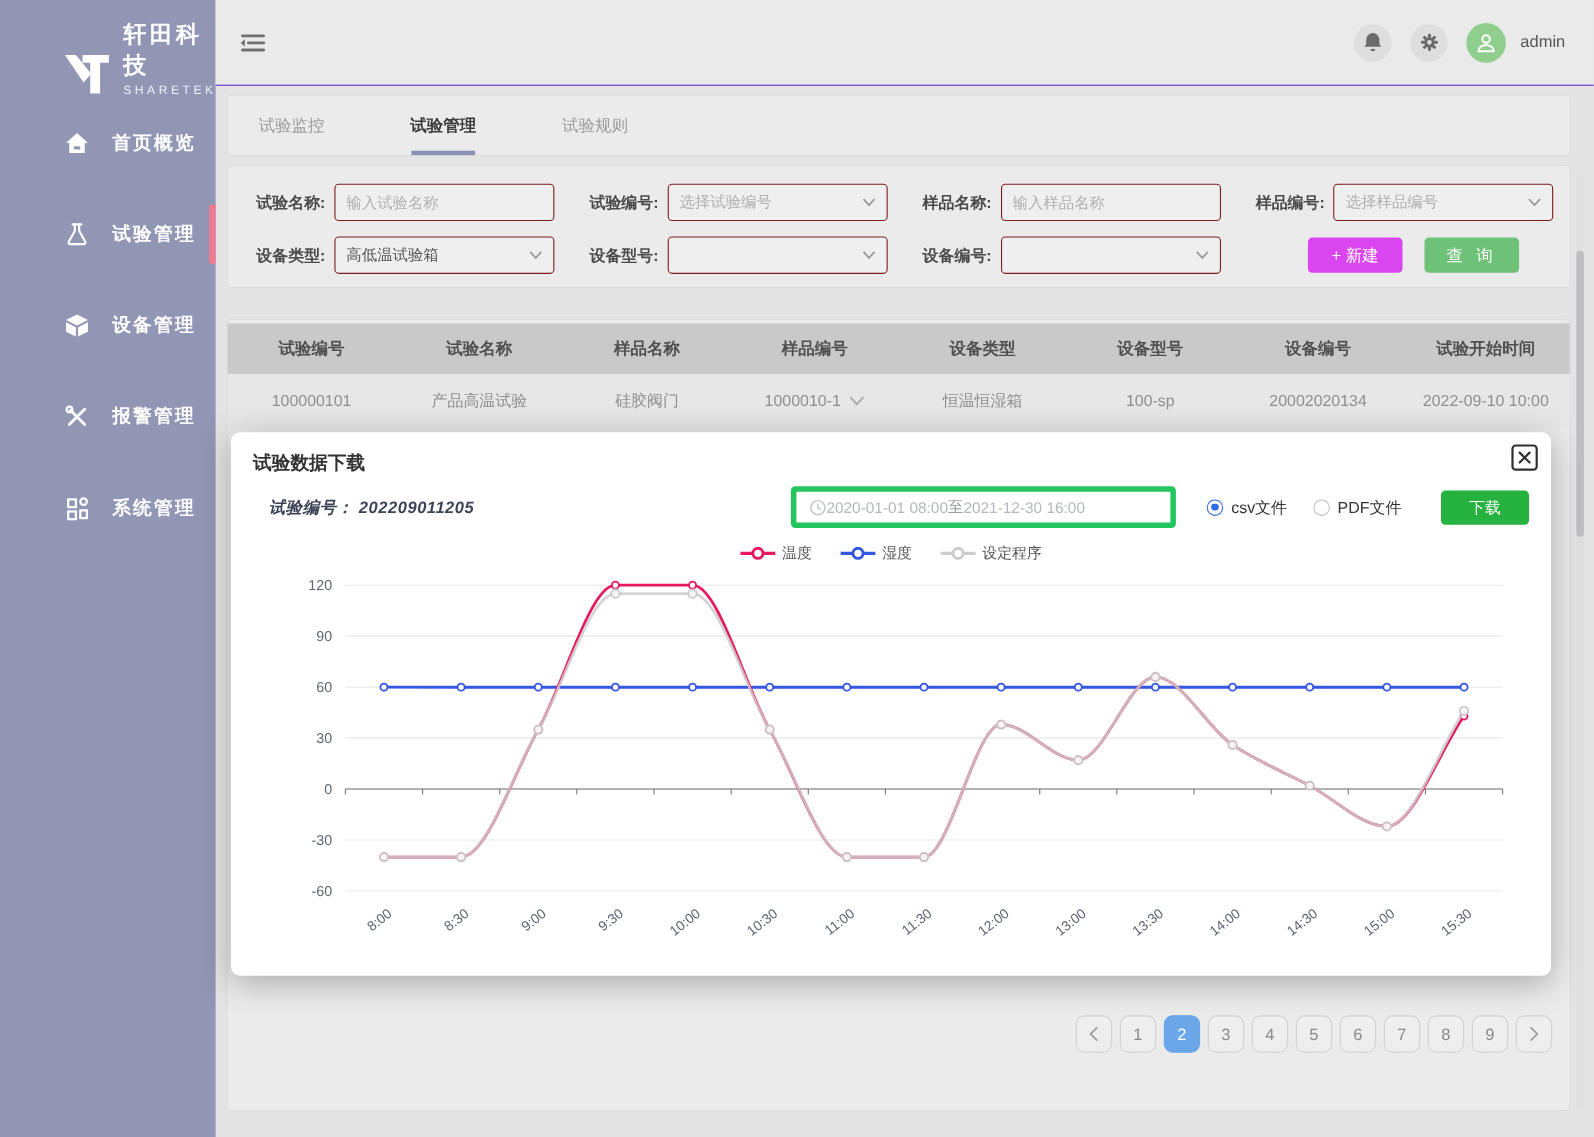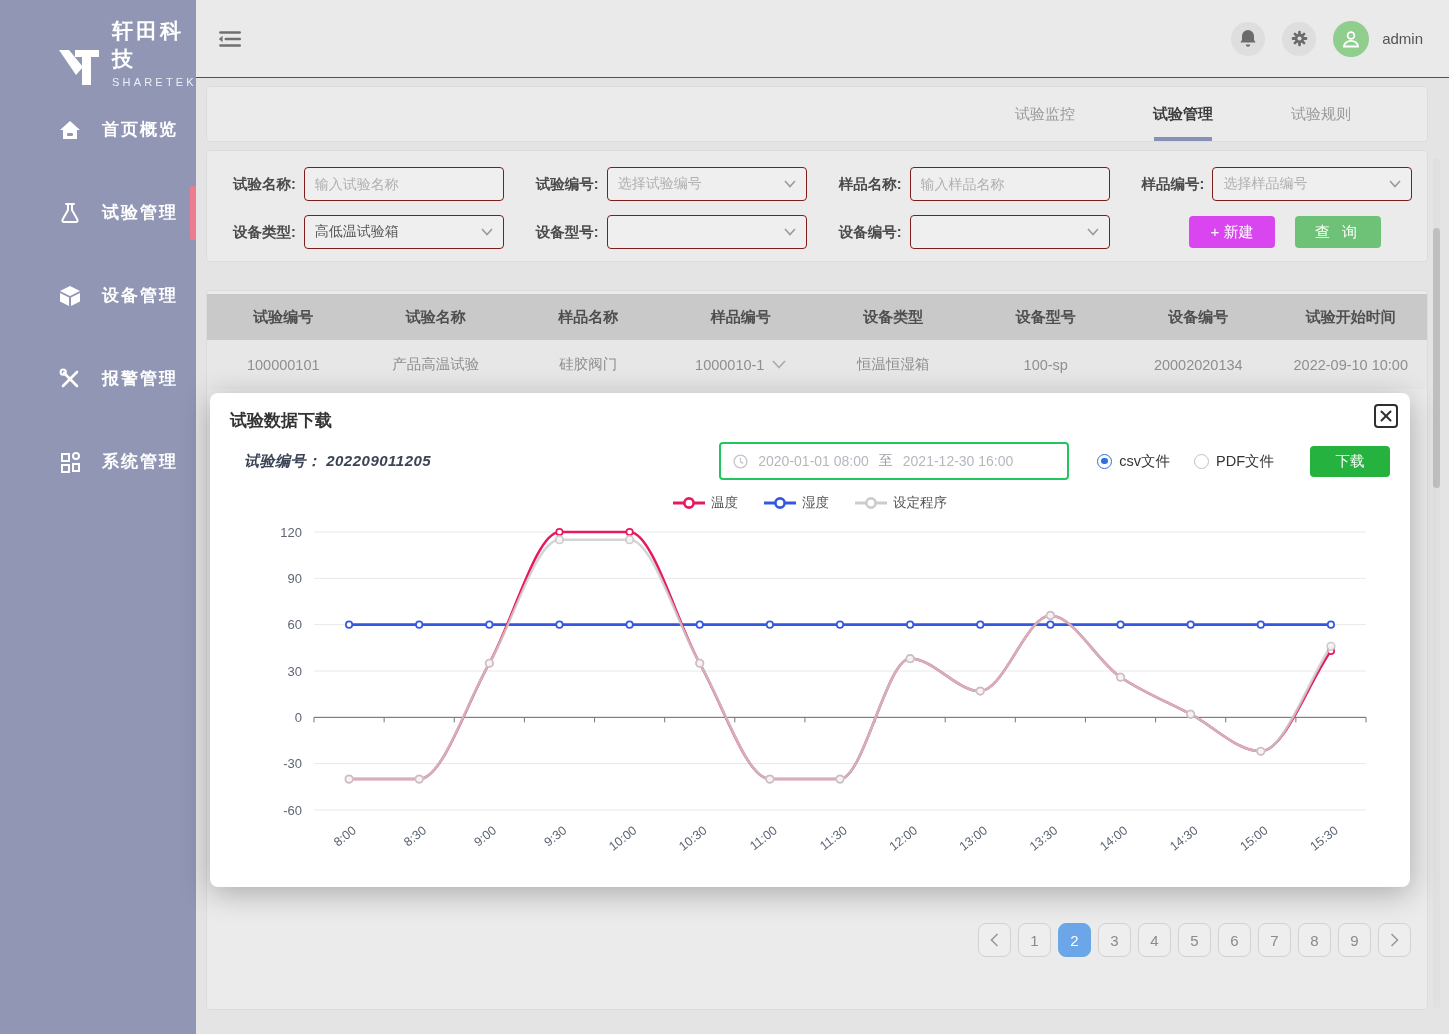--- a/index.html
+++ b/index.html
@@ -30,21 +30,21 @@
                 display:flex; align-items:center; justify-content:center; cursor:pointer; }
   .avatar { width:36px; height:36px; border-radius:50%; background:#8fce8c;
             display:flex; align-items:center; justify-content:center; cursor:pointer; }
   .username { font-size:15px; color:#555; margin-left:-4px; }
 
   .content { position:relative; flex:1; }
   .card { background:#ebebeb; border:1px solid #dcdcdc; border-radius:4px;
           margin-left:10px; width:1222px; }
 
   
-  .tabs-card { margin-top:8px; height:56px; display:flex; align-items:stretch; padding-left:26px;justify-content:flex-end; }
+  .tabs-card { margin-top:8px; height:56px; display:flex; align-items:stretch; padding-left:26px; }
   .tab { position:relative; display:flex; align-items:center; margin-right:74px;
          font-size:15px; color:#9a9a9a; cursor:pointer; padding:0 2px; }
   .tab.active { color:#3c3c3c; font-weight:bold; }
   .tab.active::after { content:""; position:absolute; left:50%; transform:translateX(-50%);
          bottom:0; width:58px; height:4px; background:#8691b3; }
 
   
   .filter-card { margin-top:8px; height:112px; padding:16px 0 0 26px; }
   .f-row { display:flex; align-items:center; height:34px; margin-bottom:14px; }
   .f-group { display:flex; align-items:center; margin-right:32px; }
@@ -85,22 +85,22 @@
 
   
   .modal { position:absolute; left:14px; top:315px; width:1200px; height:494px; background:#fff;
            border-radius:8px; box-shadow:0 6px 30px rgba(0,0,0,.28); padding:16px 20px; z-index:5; }
   .m-title { font-size:17px; font-weight:bold; color:#333; }
   .m-close { position:absolute; top:11px; right:12px; width:24px; height:24px; border:2px solid #2f2f2f;
              border-radius:4px; display:flex; align-items:center; justify-content:center; cursor:pointer; background:#fff; }
   .m-row { display:flex; align-items:center; margin-top:10px; height:38px; }
   .m-expno { margin-left:14px; font-size:15px; font-weight:bold; font-style:italic; color:#3b4456; letter-spacing:.5px; }
   .m-controls { margin-left:auto; display:flex; align-items:center; }
-  .date-box { width:350px; height:38px; border:2px solid #22c55e; border-radius:4px; background:#fff;
-              display:flex; align-items:center; padding:0 12px; gap:10px; cursor:pointer; }
+  .date-box { width:350px; height:38px; border:5px solid #22c55e; border-radius:4px; background:#fff;
+              display:flex; align-items:center; padding:0 12px; gap:0; cursor:pointer; }
   .date-text { font-size:14px; color:#b4b7be; }
   .date-sep { font-size:14px; color:#9a9da5; }
   .radios { display:flex; align-items:center; gap:24px; margin:0 36px 0 28px; }
   .radio { display:flex; align-items:center; gap:7px; cursor:pointer; font-size:14.5px; color:#333; }
   .rdot { width:15px; height:15px; border-radius:50%; border:1.5px solid #c0c0c0; background:#fff; position:relative; }
   .radio.checked .rdot { border-color:#2f6fe4; }
   .radio.checked .rdot::after { content:""; position:absolute; left:3.2px; top:3.2px; width:6.5px; height:6.5px;
               border-radius:50%; background:#2f6fe4; }
   .btn-download { width:80px; height:31px; background:#25b23e; border:none; border-radius:4px;
               color:#fff; font-size:14.5px; cursor:pointer; font-family:inherit; }

